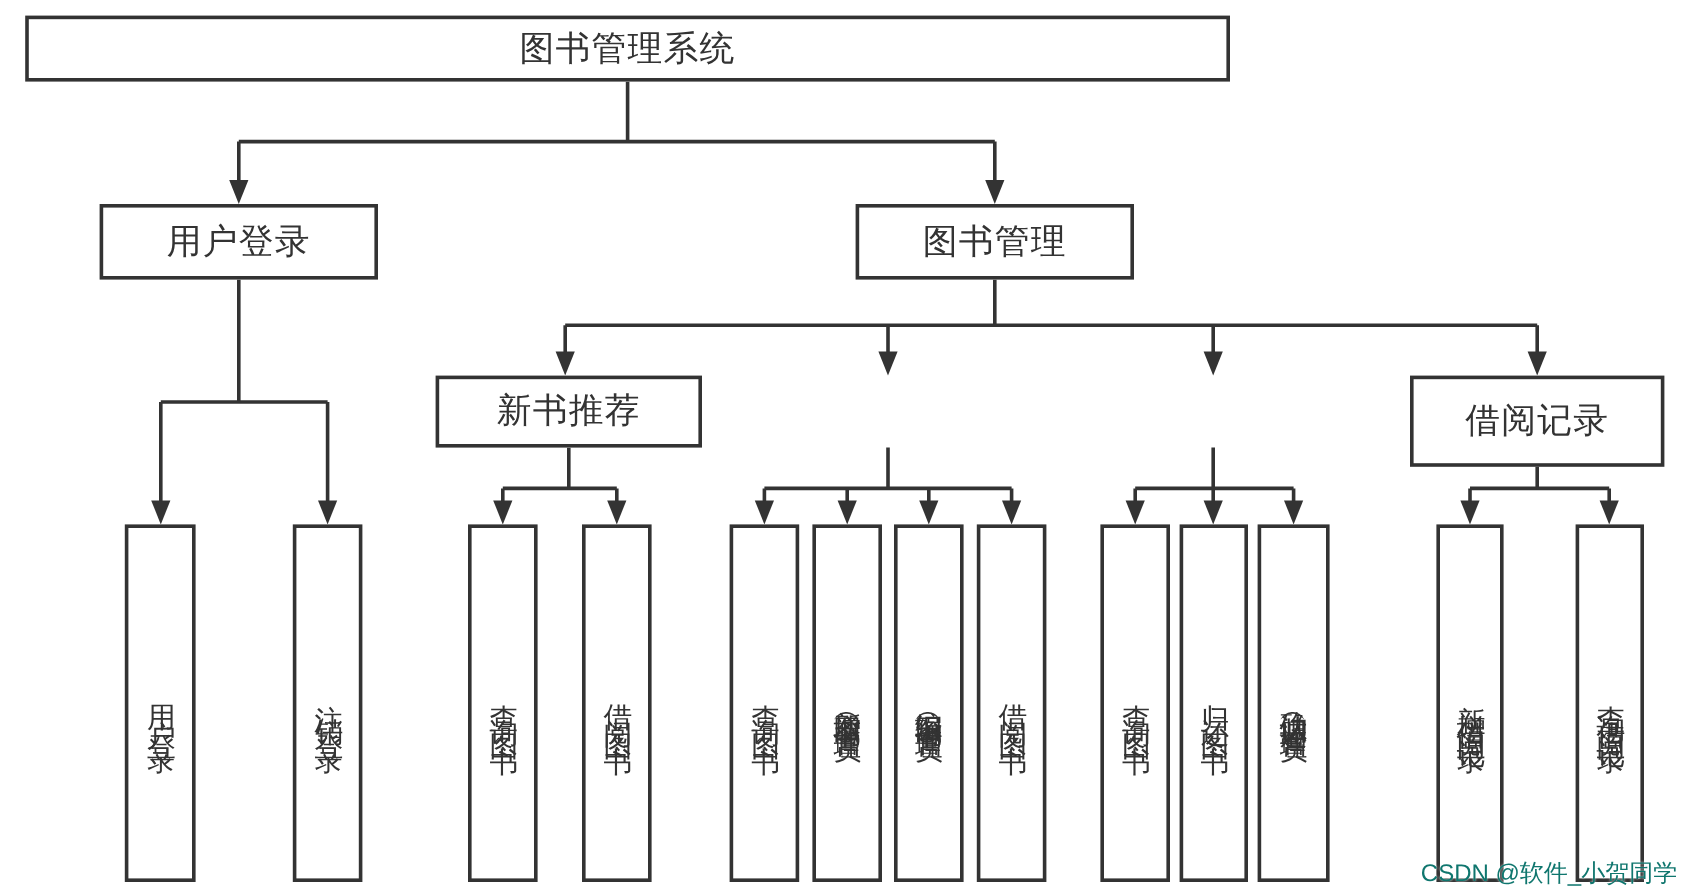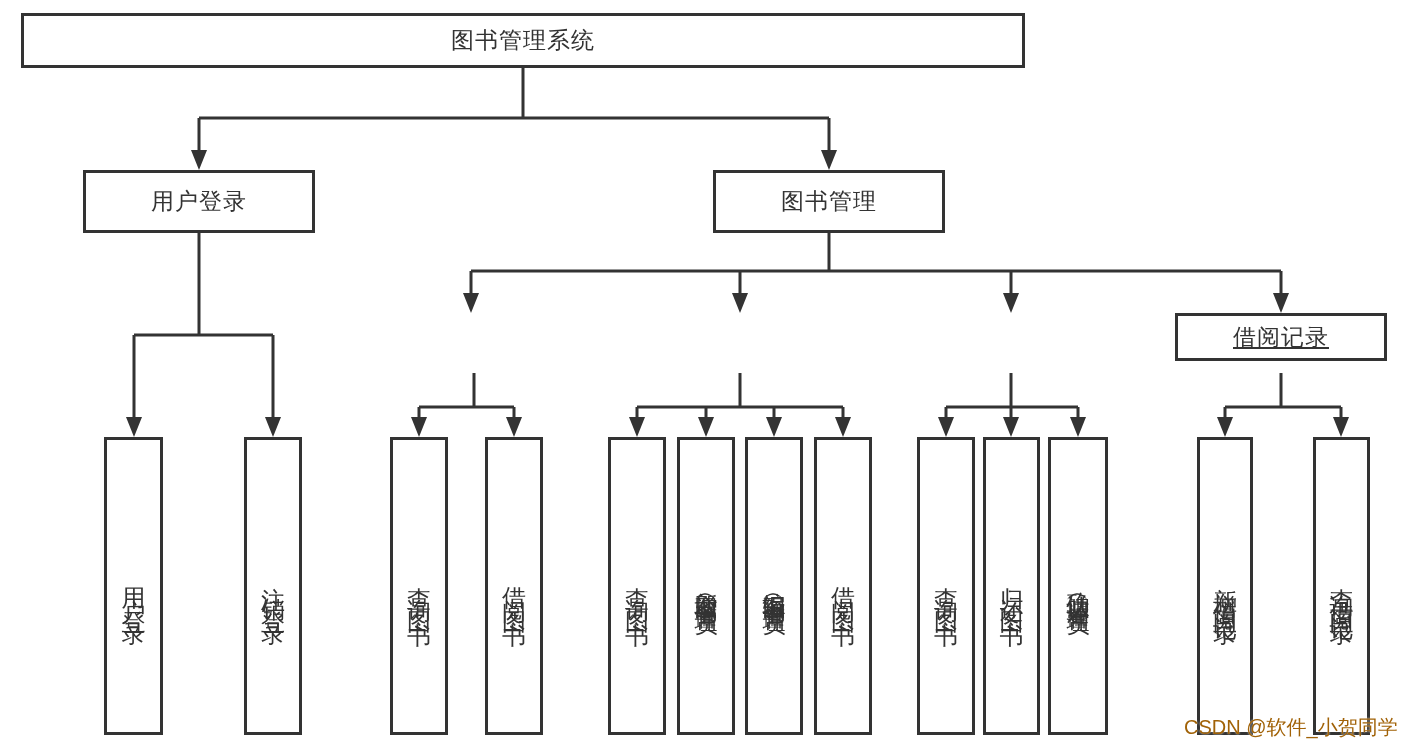--- a/index.html
+++ b/index.html
@@ -21,37 +21,37 @@
     position: absolute;
     box-sizing: border-box;
     border: 3px solid #333333;
     background: #ffffff;
     display: flex;
     align-items: center;
     justify-content: center;
     color: #333333;
     z-index: 1;
   }
-  .h { font-size: 23px; letter-spacing: 1px; white-space: nowrap; }
+  .h { font-size: 29px; letter-spacing: 1px; white-space: nowrap; }
   .v {
     writing-mode: vertical-lr;
     text-orientation: mixed;
     font-size: 24px;
     letter-spacing: 12px;
     padding-top: 12px;
     line-height: 1;
   }
   .v.mid  { letter-spacing: 7px; padding-top: 7px; }
   .v.long { letter-spacing: 3px; padding-top: 3px; font-size: 23px; }
   .watermark {
     position: absolute;
     left: 1184px;
     top: 714px;
     font-size: 20px;
-    color: #a16207;
+    color: #0f766e;
     z-index: 10;
     white-space: nowrap;
     text-shadow: 0 0 2px rgba(255,255,255,0.9);
   }
 </style>
 </head>
 <body>
 
 <div id="stage">
 
@@ -93,21 +93,22 @@
       <polygon points="1225,437 1217,417 1233,417"></polygon>
       <polygon points="1341,437 1333,417 1349,417"></polygon>
     </g>
   </svg>
 
   <div class="box h" style="left:21px; top:13px; width:1004px; height:55px;">图书管理系统</div>
 
   <div class="box h" style="left:83px; top:170px; width:232px; height:63px;">用户登录</div>
   <div class="box h" style="left:713px; top:170px; width:232px; height:63px;">图书管理</div>
 
-  <div class="box h" style="left:1175px; top:313px; width:212px; height:48px;text-decoration:underline;">借阅记录</div>
+  <div class="box h" style="left:363px; top:313px; width:222px; height:60px;">新书推荐</div>
+  <div class="box h" style="left:1175px; top:313px; width:212px; height:76px;">借阅记录</div>
 
   <div class="box v" style="left:104px; top:437px; width:59px; height:298px;">用户登录</div>
   <div class="box v" style="left:244px; top:437px; width:58px; height:298px;">注销登录</div>
 
   <div class="box v" style="left:390px; top:437px; width:58px; height:298px;">查询图书</div>
   <div class="box v" style="left:485px; top:437px; width:58px; height:298px;">借阅图书</div>
 
   <div class="box v" style="left:608px; top:437px; width:58px; height:298px;">查询图书</div>
   <div class="box v long" style="left:677px; top:437px; width:58px; height:298px;">新增图书（管理员）</div>
   <div class="box v long" style="left:745px; top:437px; width:58px; height:298px;">编辑图书（管理员）</div>

